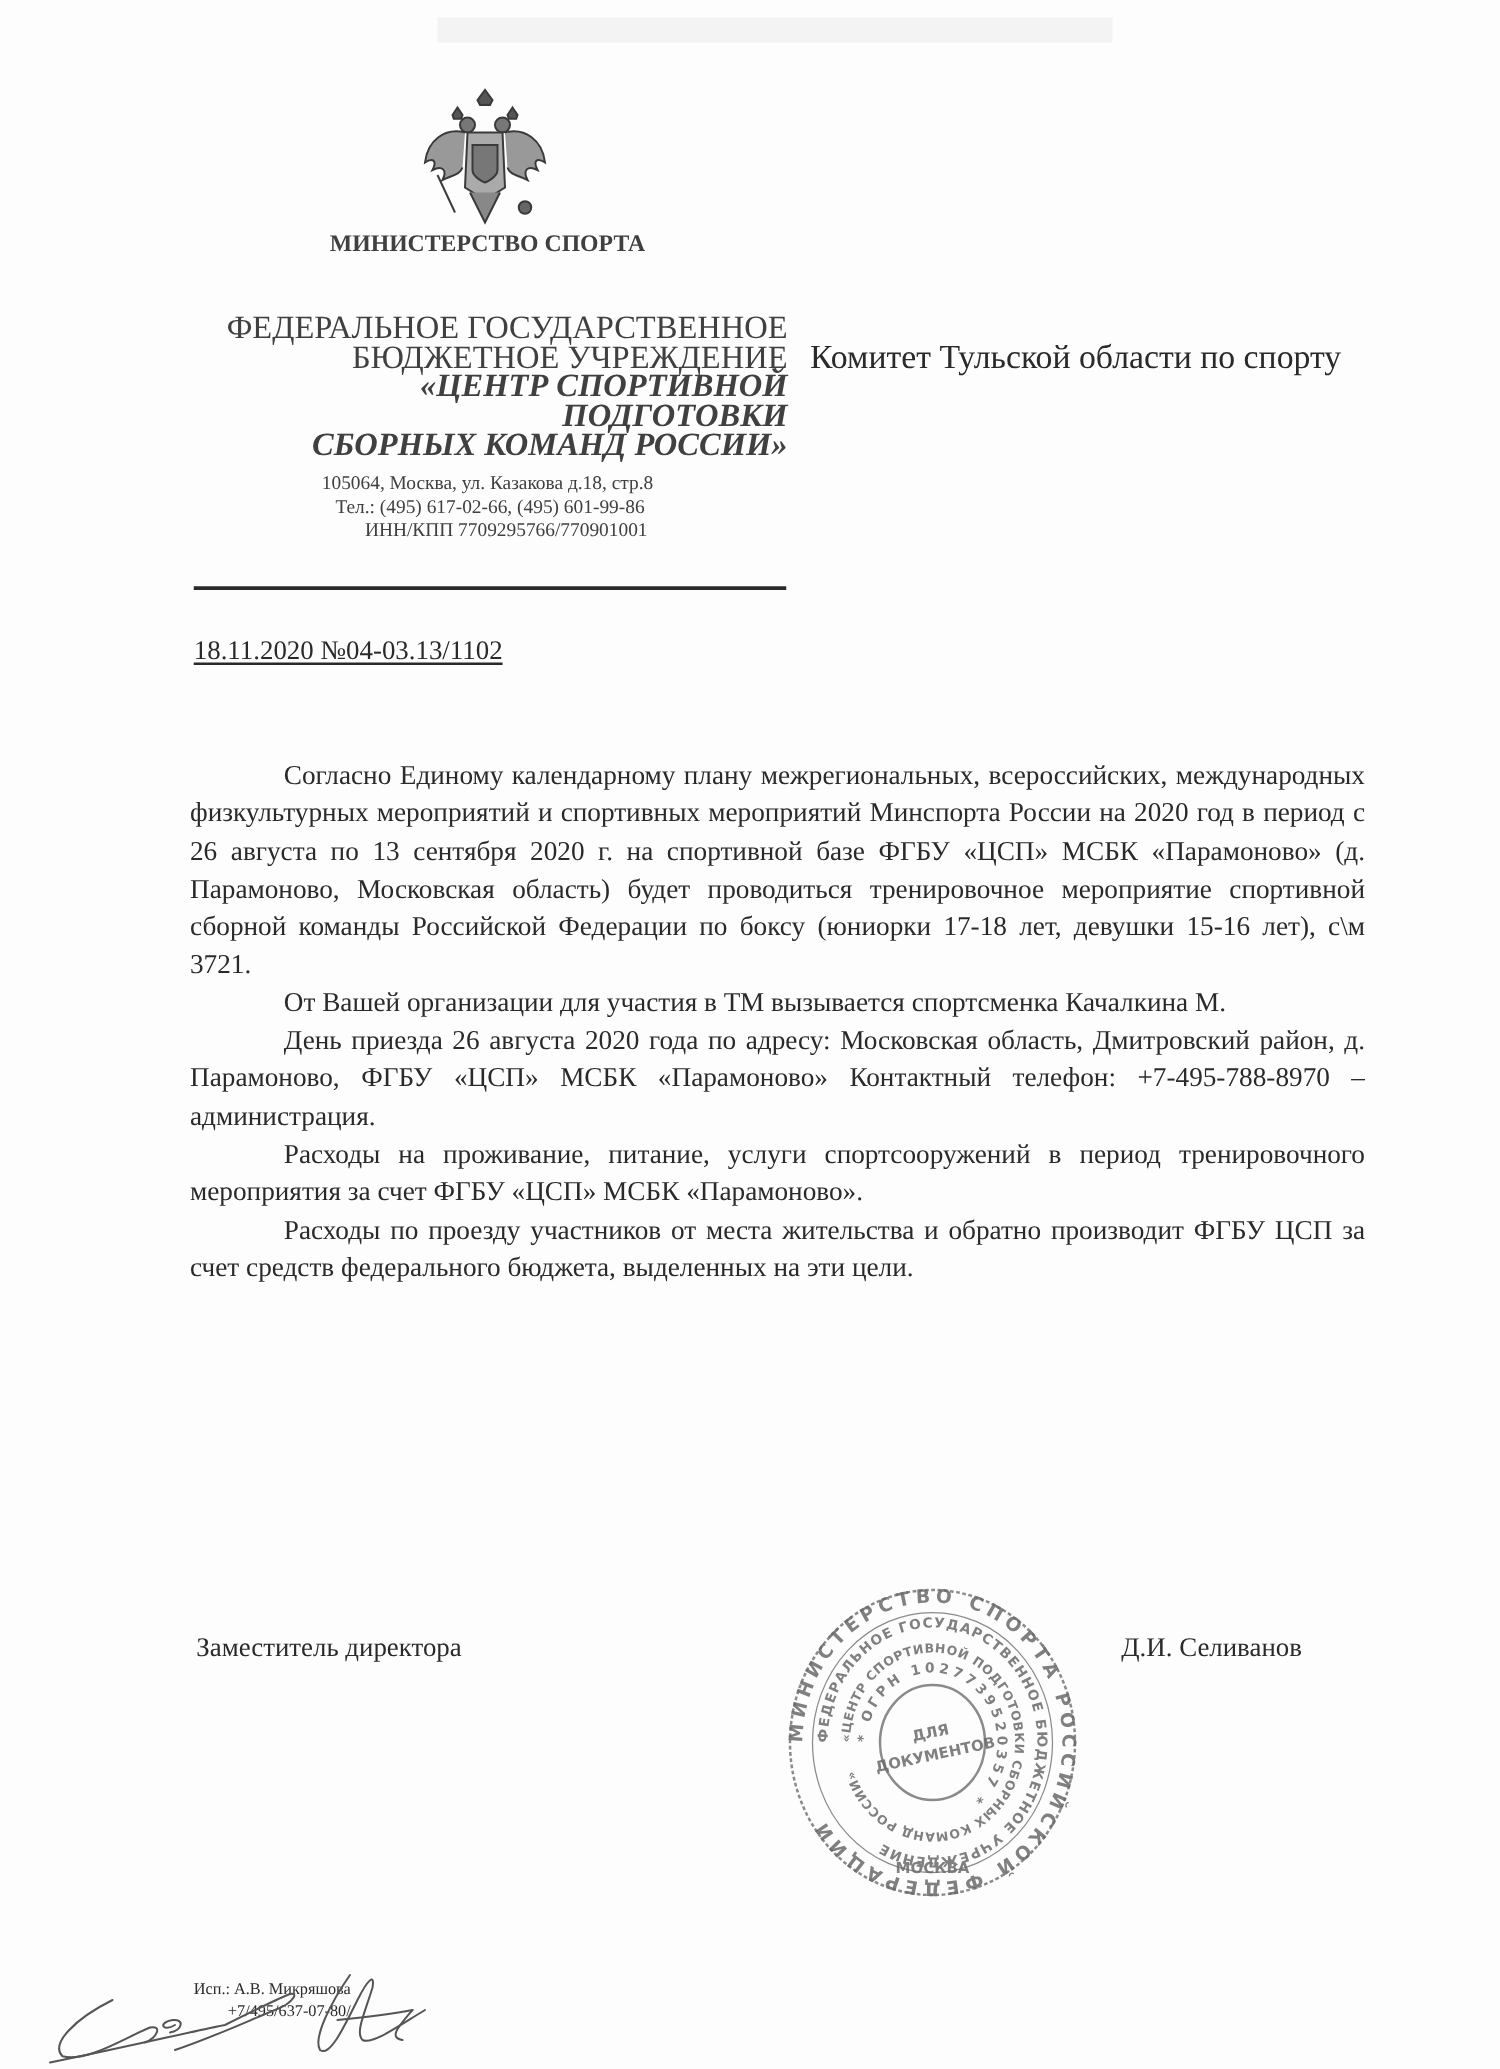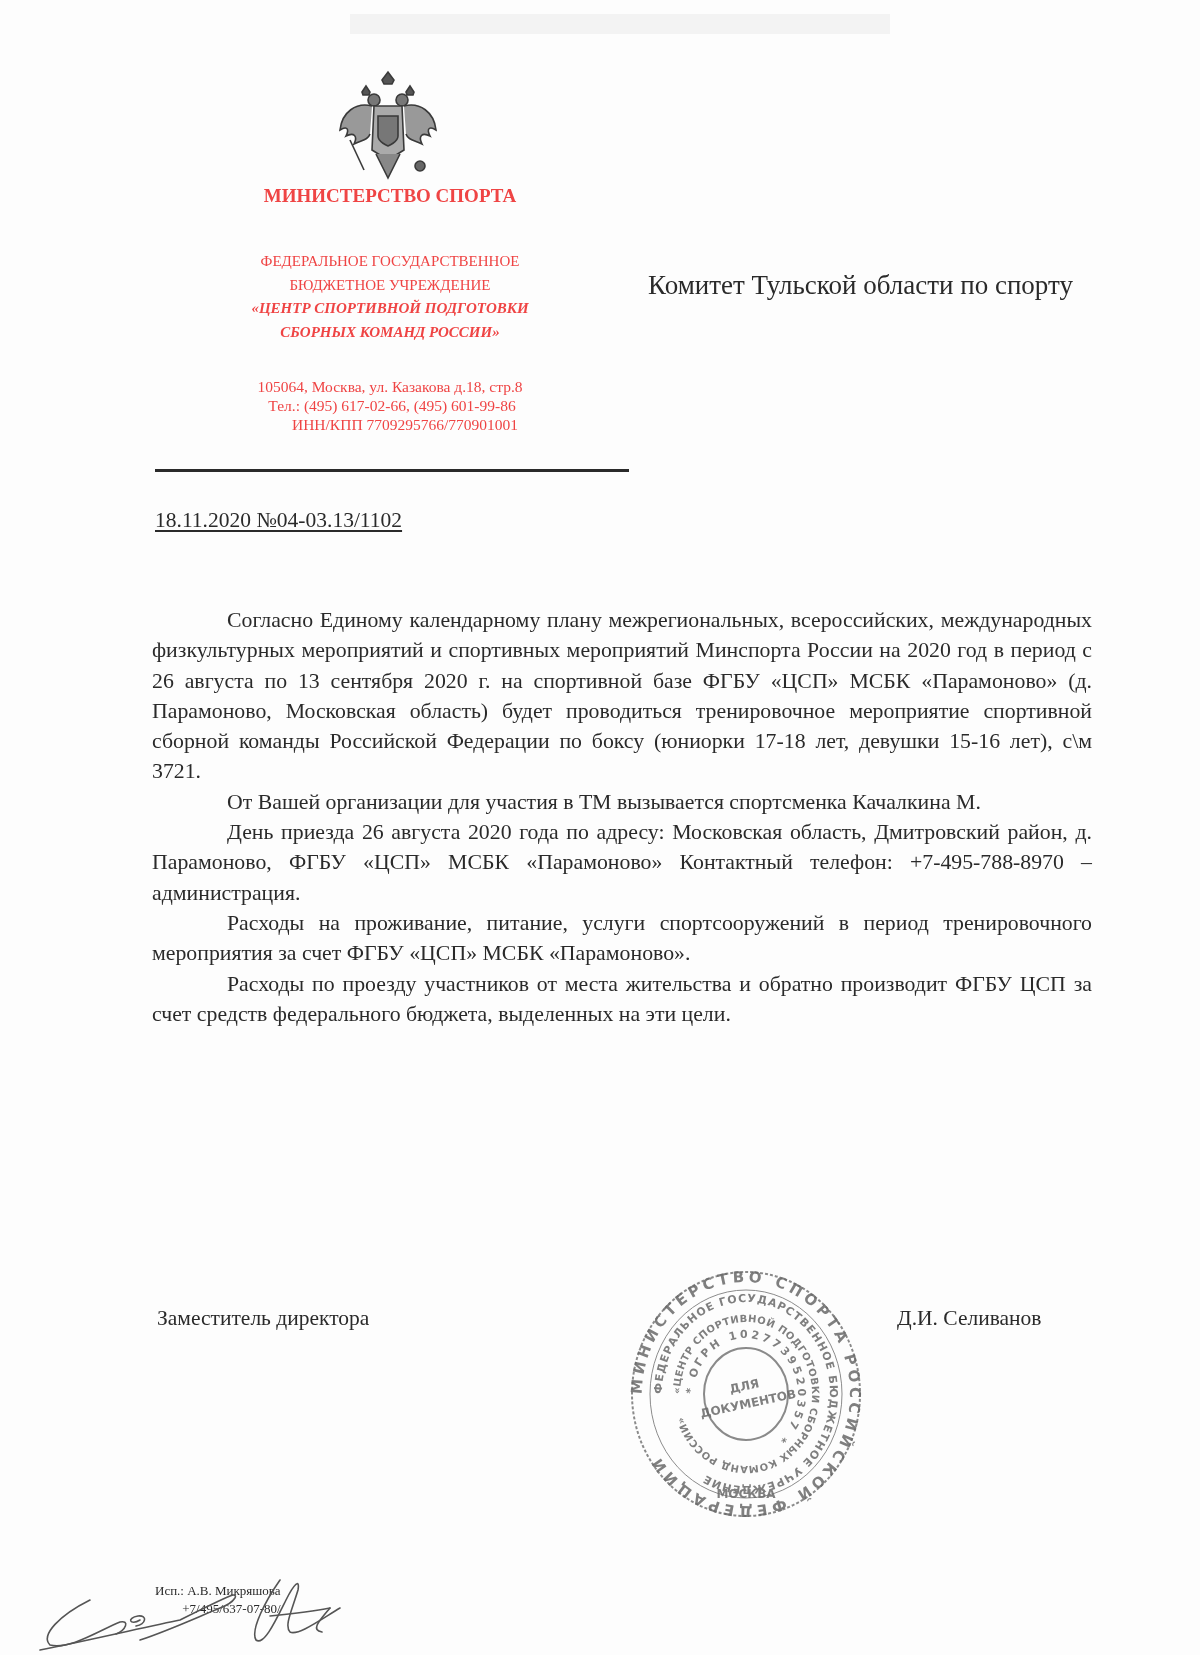--- a/index.html
+++ b/index.html
@@ -3,23 +3,23 @@
 <meta charset="utf-8">
 <style>
   html, body { margin: 0; padding: 0; }
   body {
     width: 1200px; height: 1655px; position: relative; overflow: hidden;
     background: #fdfdfd; color: #2a2a2a;
     font-family: "Liberation Serif", "DejaVu Serif", serif;
   }
   .abs { position: absolute; }
   .emblem { left: 336px; top: 70px; width: 104px; height: 112px; }
-  .hdr { text-align: center; left: 150px; width: 480px; color: #ef4444; }
+  .hdr { text-align: center; left: 150px; width: 480px; color: #404040; }
   .ministry { top: 184px; font-size: 19px; font-weight: bold; line-height: 23px; }
-  .fgbu { top: 250px; font-size: 15px; line-height: 23.5px; }
+  .fgbu { top: 250px; font-size: 26px; line-height: 23.5px; text-align: right; }
   .fgbu .b { font-weight: bold; font-style: italic; }
   .addr { top: 377px; font-size: 15.5px; line-height: 19px; }
   .addr div:nth-child(2) { padding-left: 4px; text-align: center; }
   .addr div:nth-child(3) { padding-left: 30px; }
   .rule { left: 155px; top: 469px; width: 474px; height: 3px; background: #2a2a2a; }
   .outnum { left: 155px; top: 508px; font-size: 21.5px; text-decoration: underline; text-underline-offset: 3px; }
   .recipient { left: 648px; top: 270px; font-size: 27px; }
   .body-text {
     left: 152px; top: 605px; width: 940px; font-size: 21.8px; line-height: 30.3px;
     text-align: justify;

